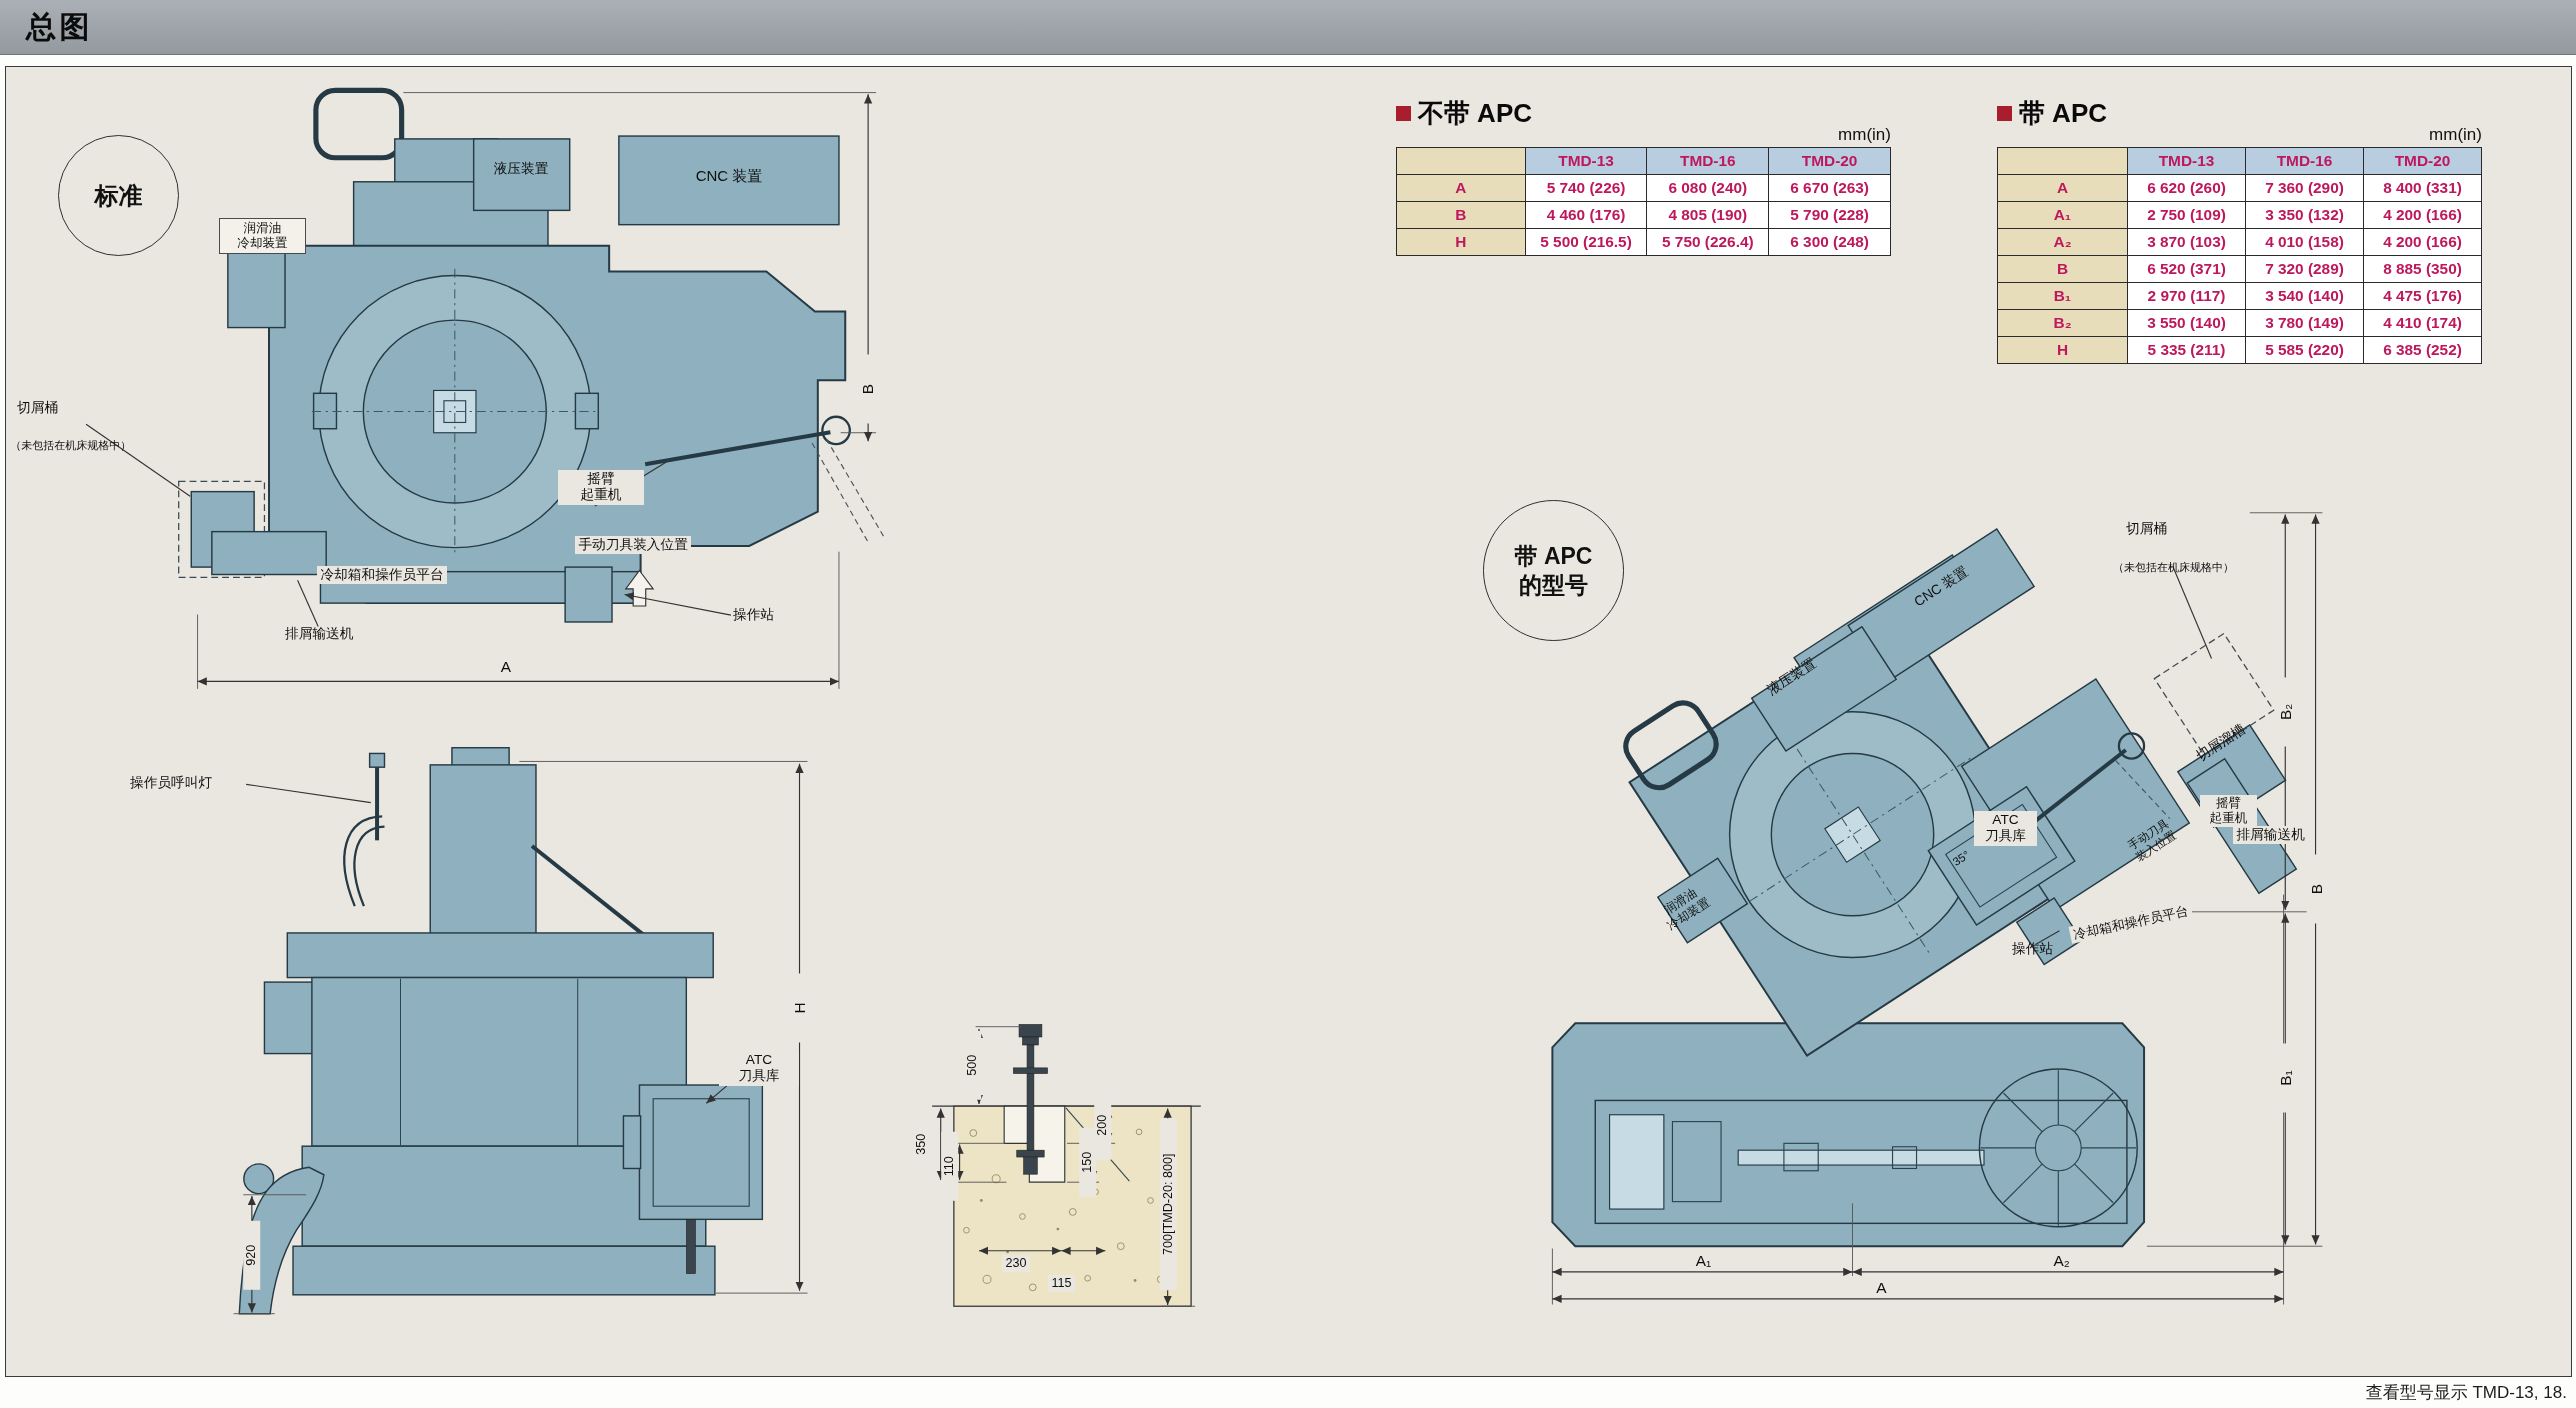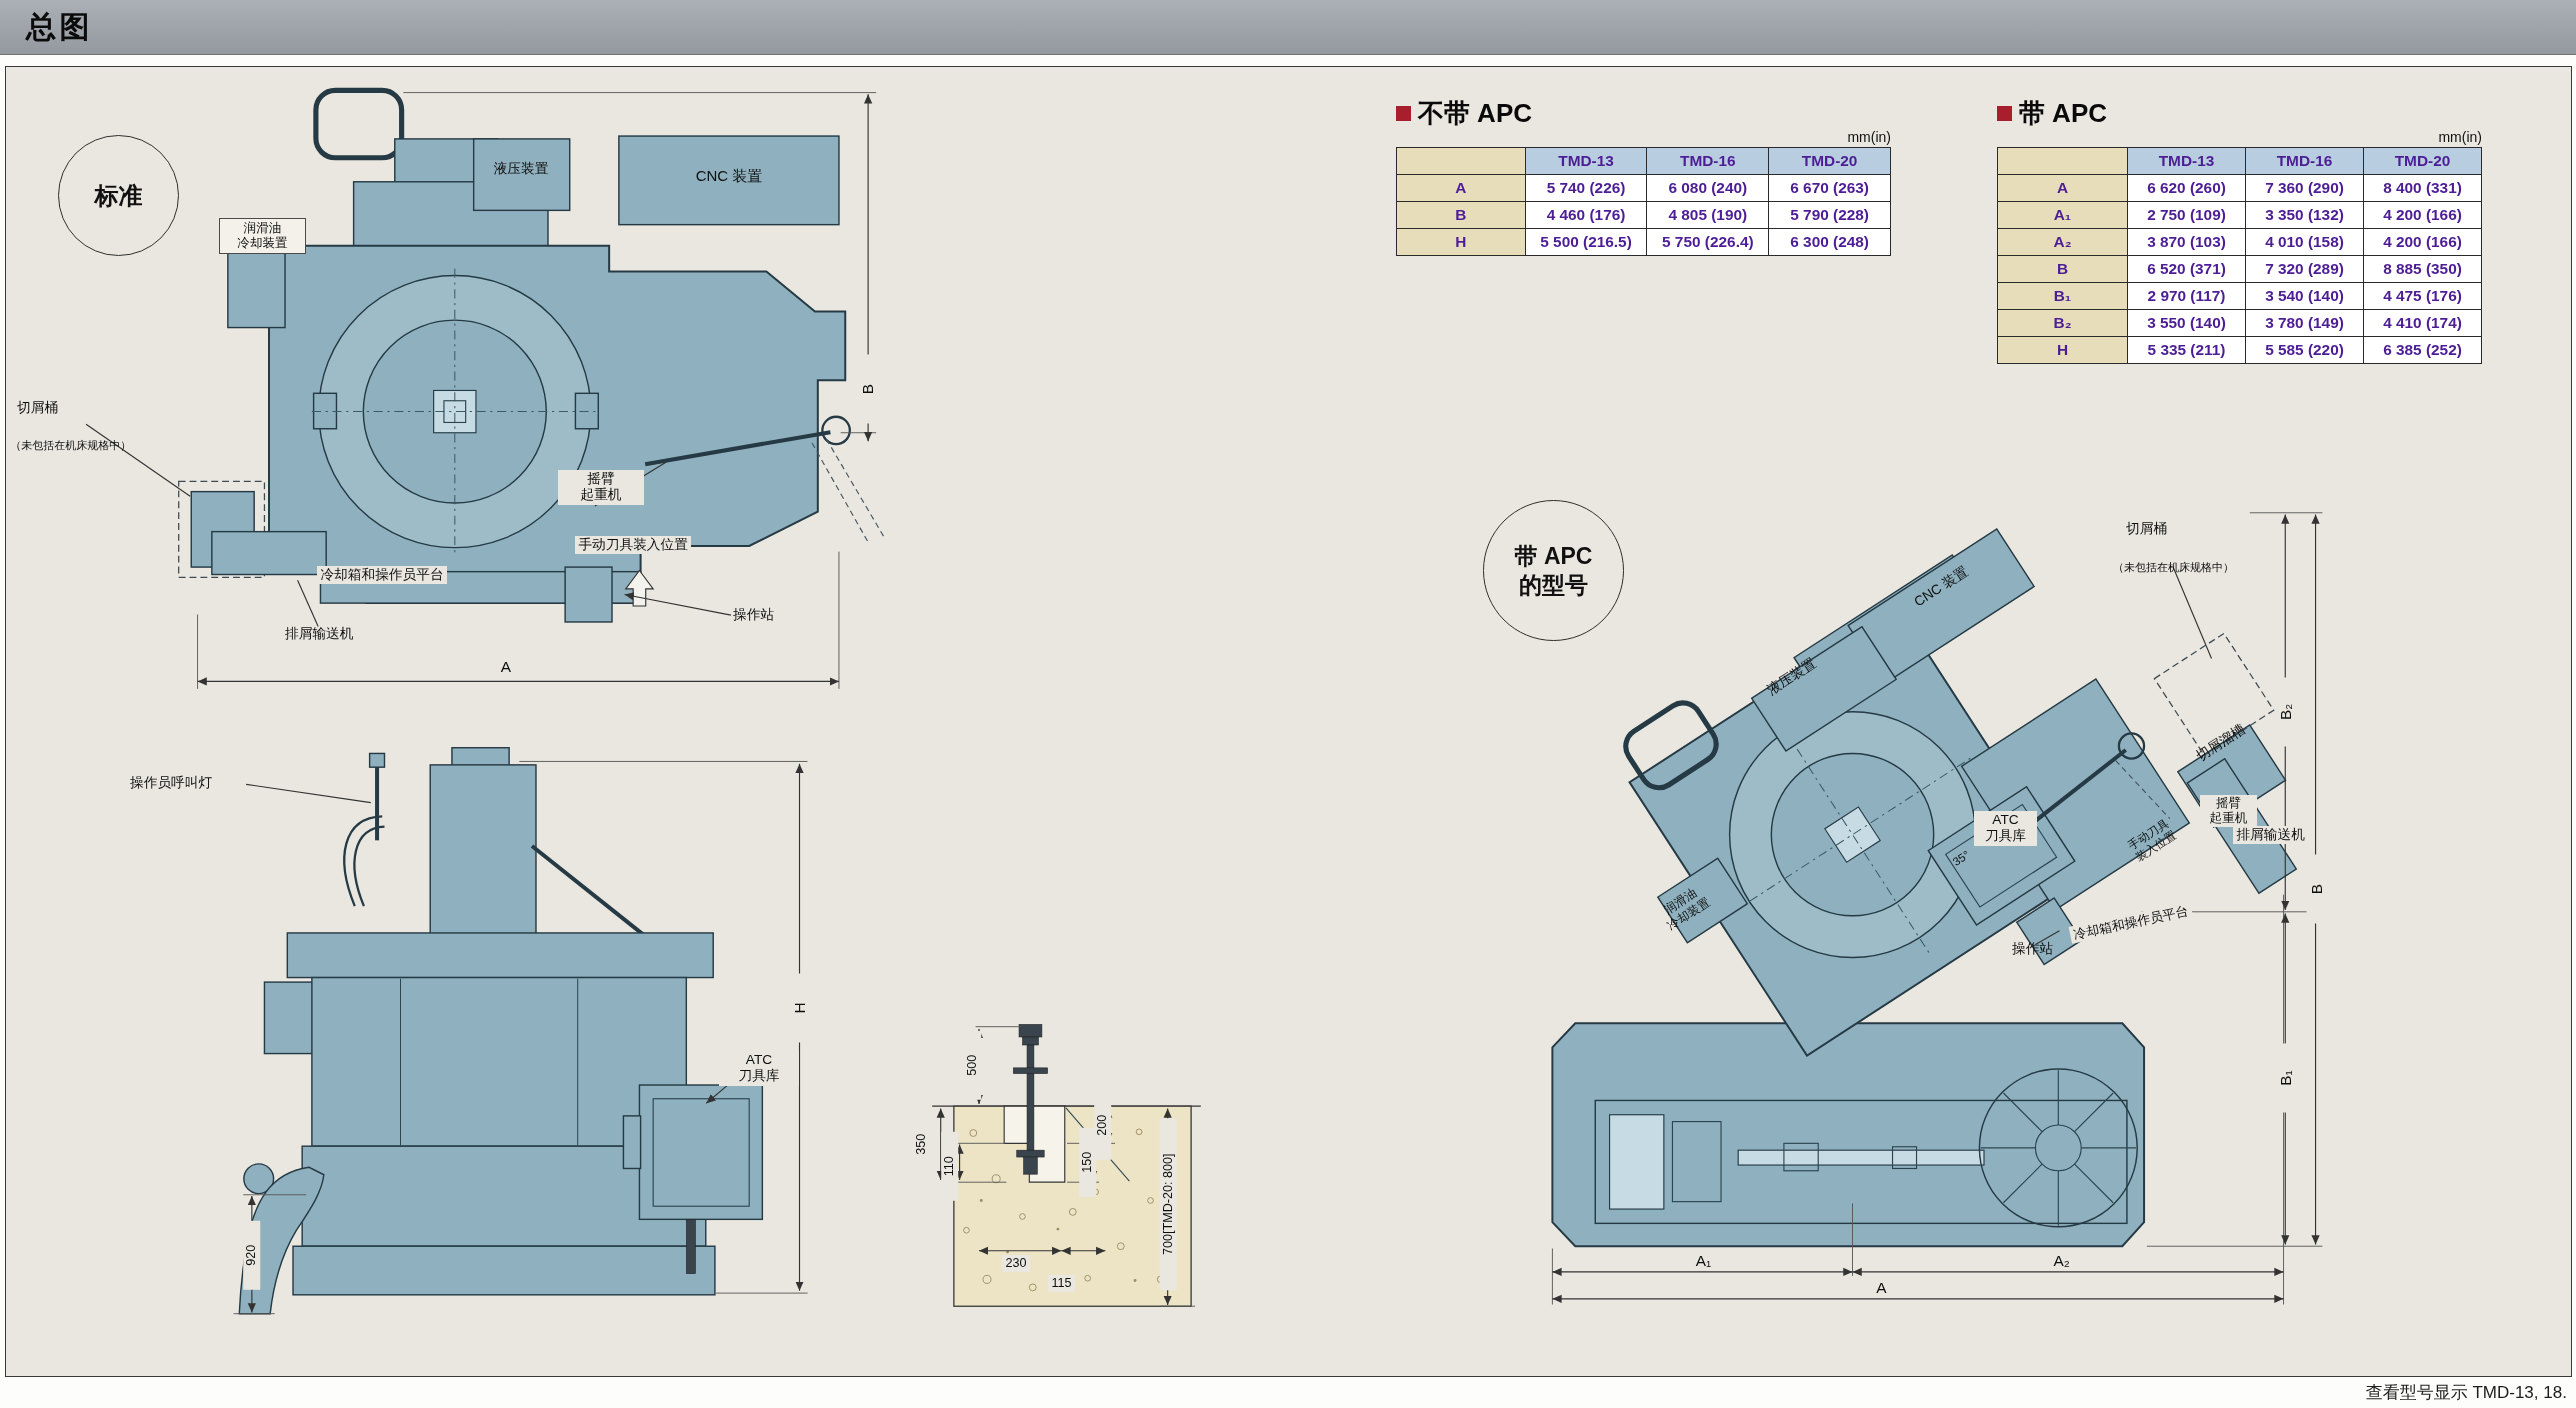--- a/index.html
+++ b/index.html
@@ -63,23 +63,23 @@
   #badge-apc{left:1483px;top:500px;width:141px;height:141px;font-size:23px;}
 
   
   .tblsec{position:absolute;z-index:6;}
   #tbl-no-apc{left:1396px;top:96px;width:495px;}
   #tbl-apc{left:1997px;top:96px;width:485px;}
   .tblhead{display:flex;justify-content:space-between;height:51px;}
   .titlewrap{display:flex;align-items:center;align-self:flex-start;}
   .marker{width:15px;height:15px;background:#a91e2c;margin-right:6.9px;}
   .tblhead h2{font-size:26px;font-weight:bold;color:#0a0a0a;}
-  .unit{align-self:flex-end;font-size:14px;padding-bottom:2.3px;}
+  .unit{align-self:flex-end;font-size:17px;padding-bottom:2.3px;}
   table{border-collapse:collapse;background:#fff;width:100%;}
-  th,td{border:1.1px solid #2a2a2a;text-align:center;font-weight:bold;font-size:15.4px;height:27px;padding:0 3.4px;color:#4c1d95;}
+  th,td{border:1.1px solid #2a2a2a;text-align:center;font-weight:bold;font-size:15.4px;height:27px;padding:0 3.4px;color:#be185d;}
   thead th{background:#b9cde0;}
   tbody th{background:#e7ddbb;}
   td{background:#ffffff;margin-left:12px;}
   .corner{background:#e7ddbb;}
 </style>
 </head>
 <body>
 
 <div class="header">
   <h1>总图</h1>

